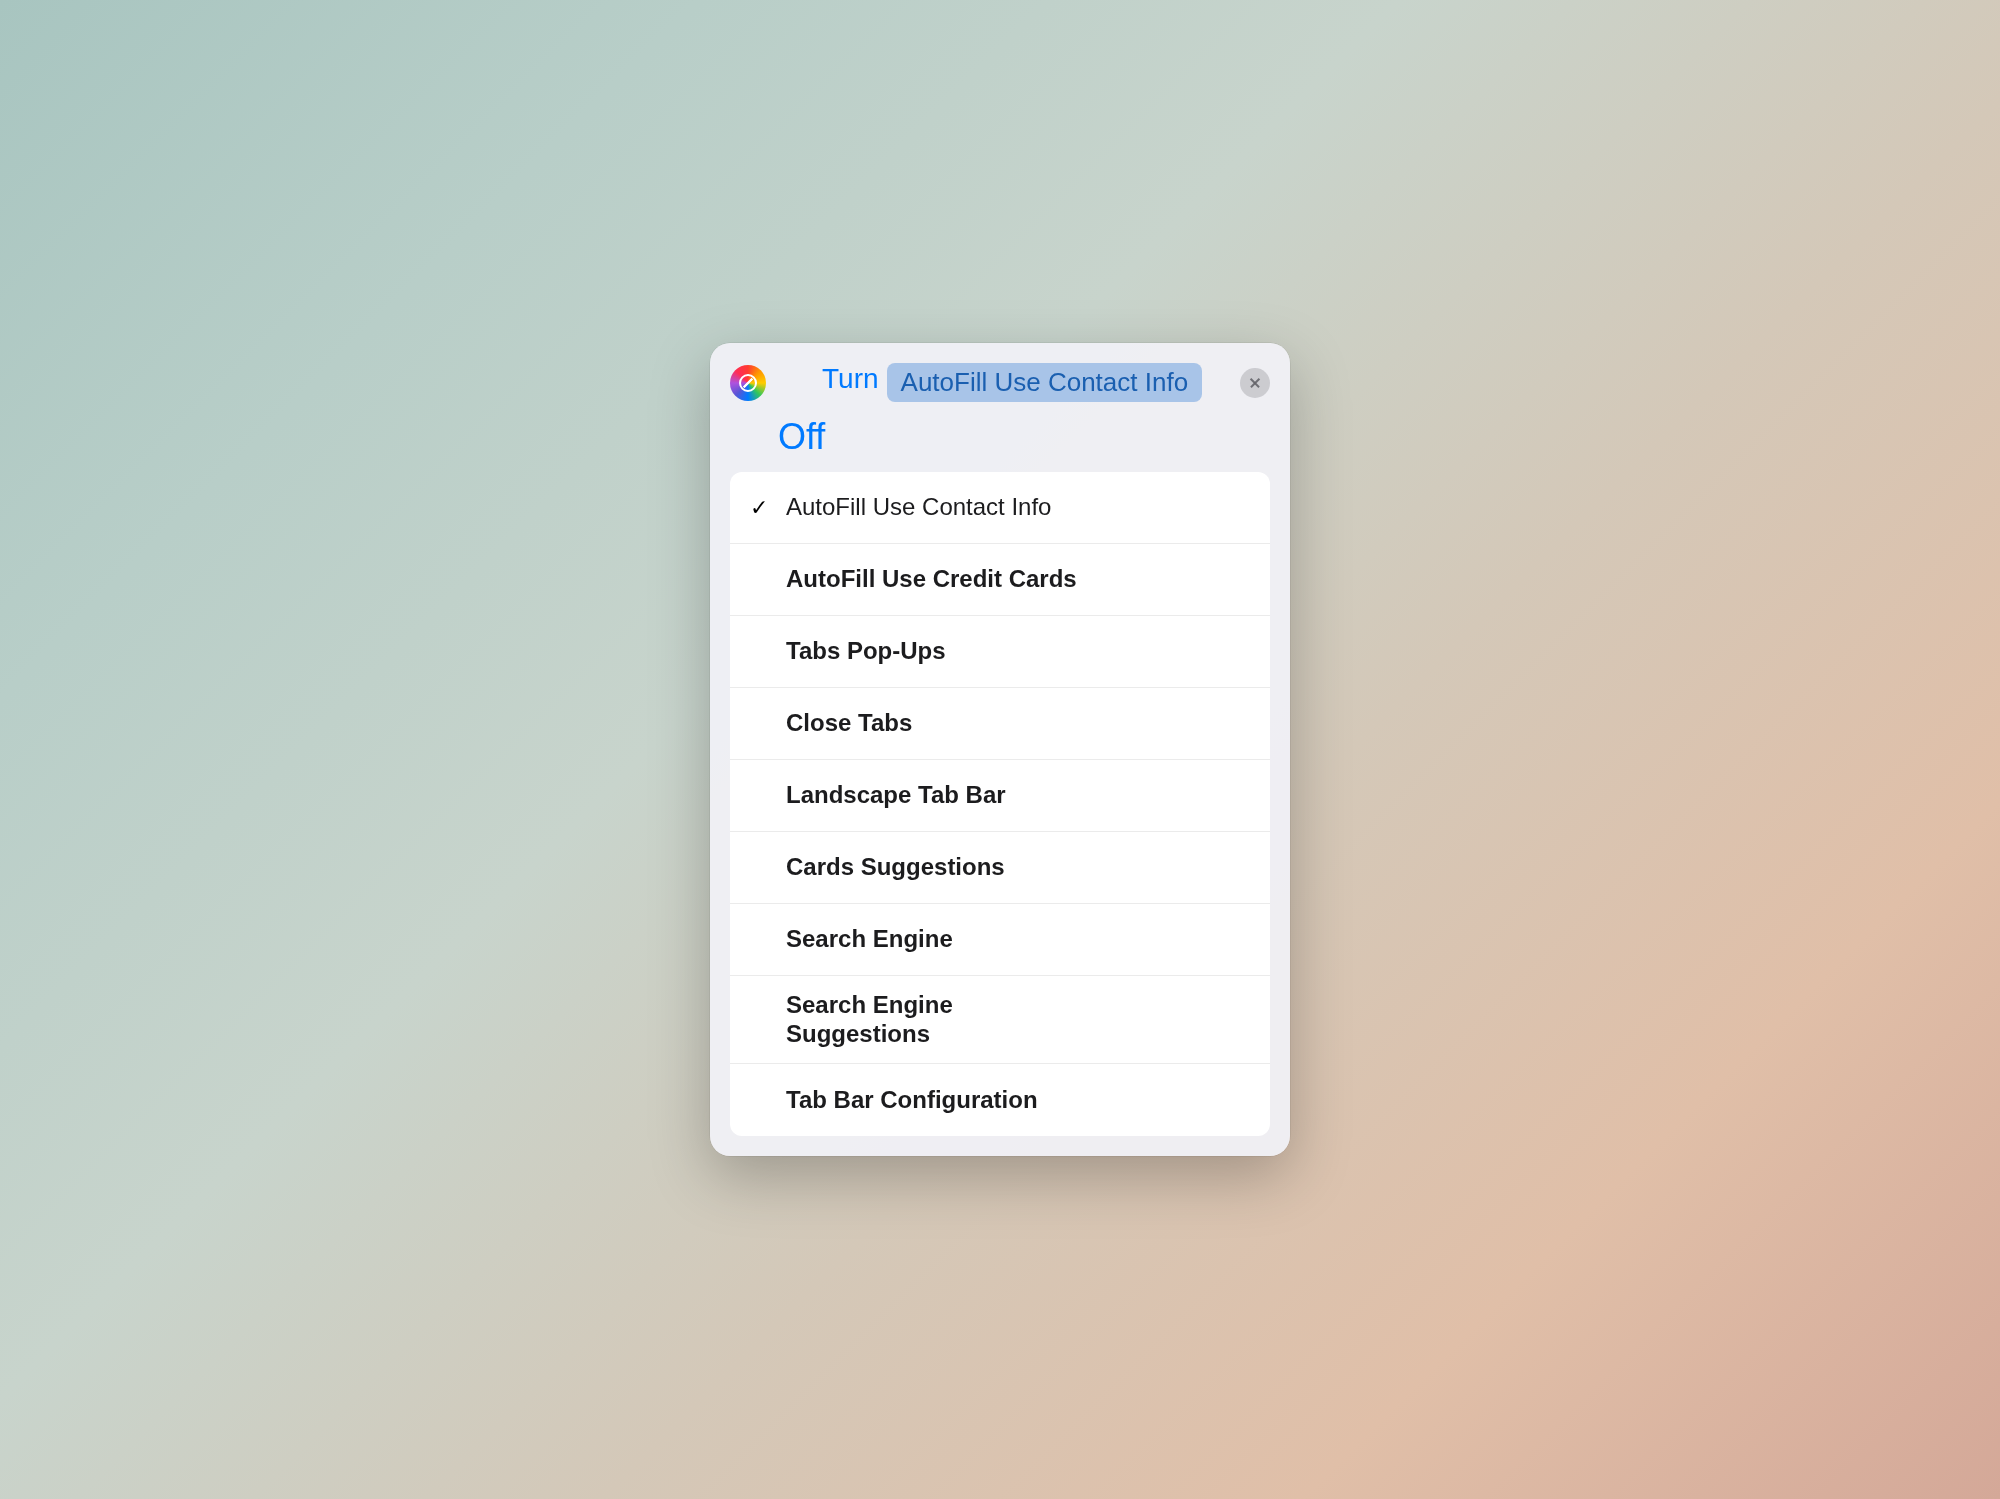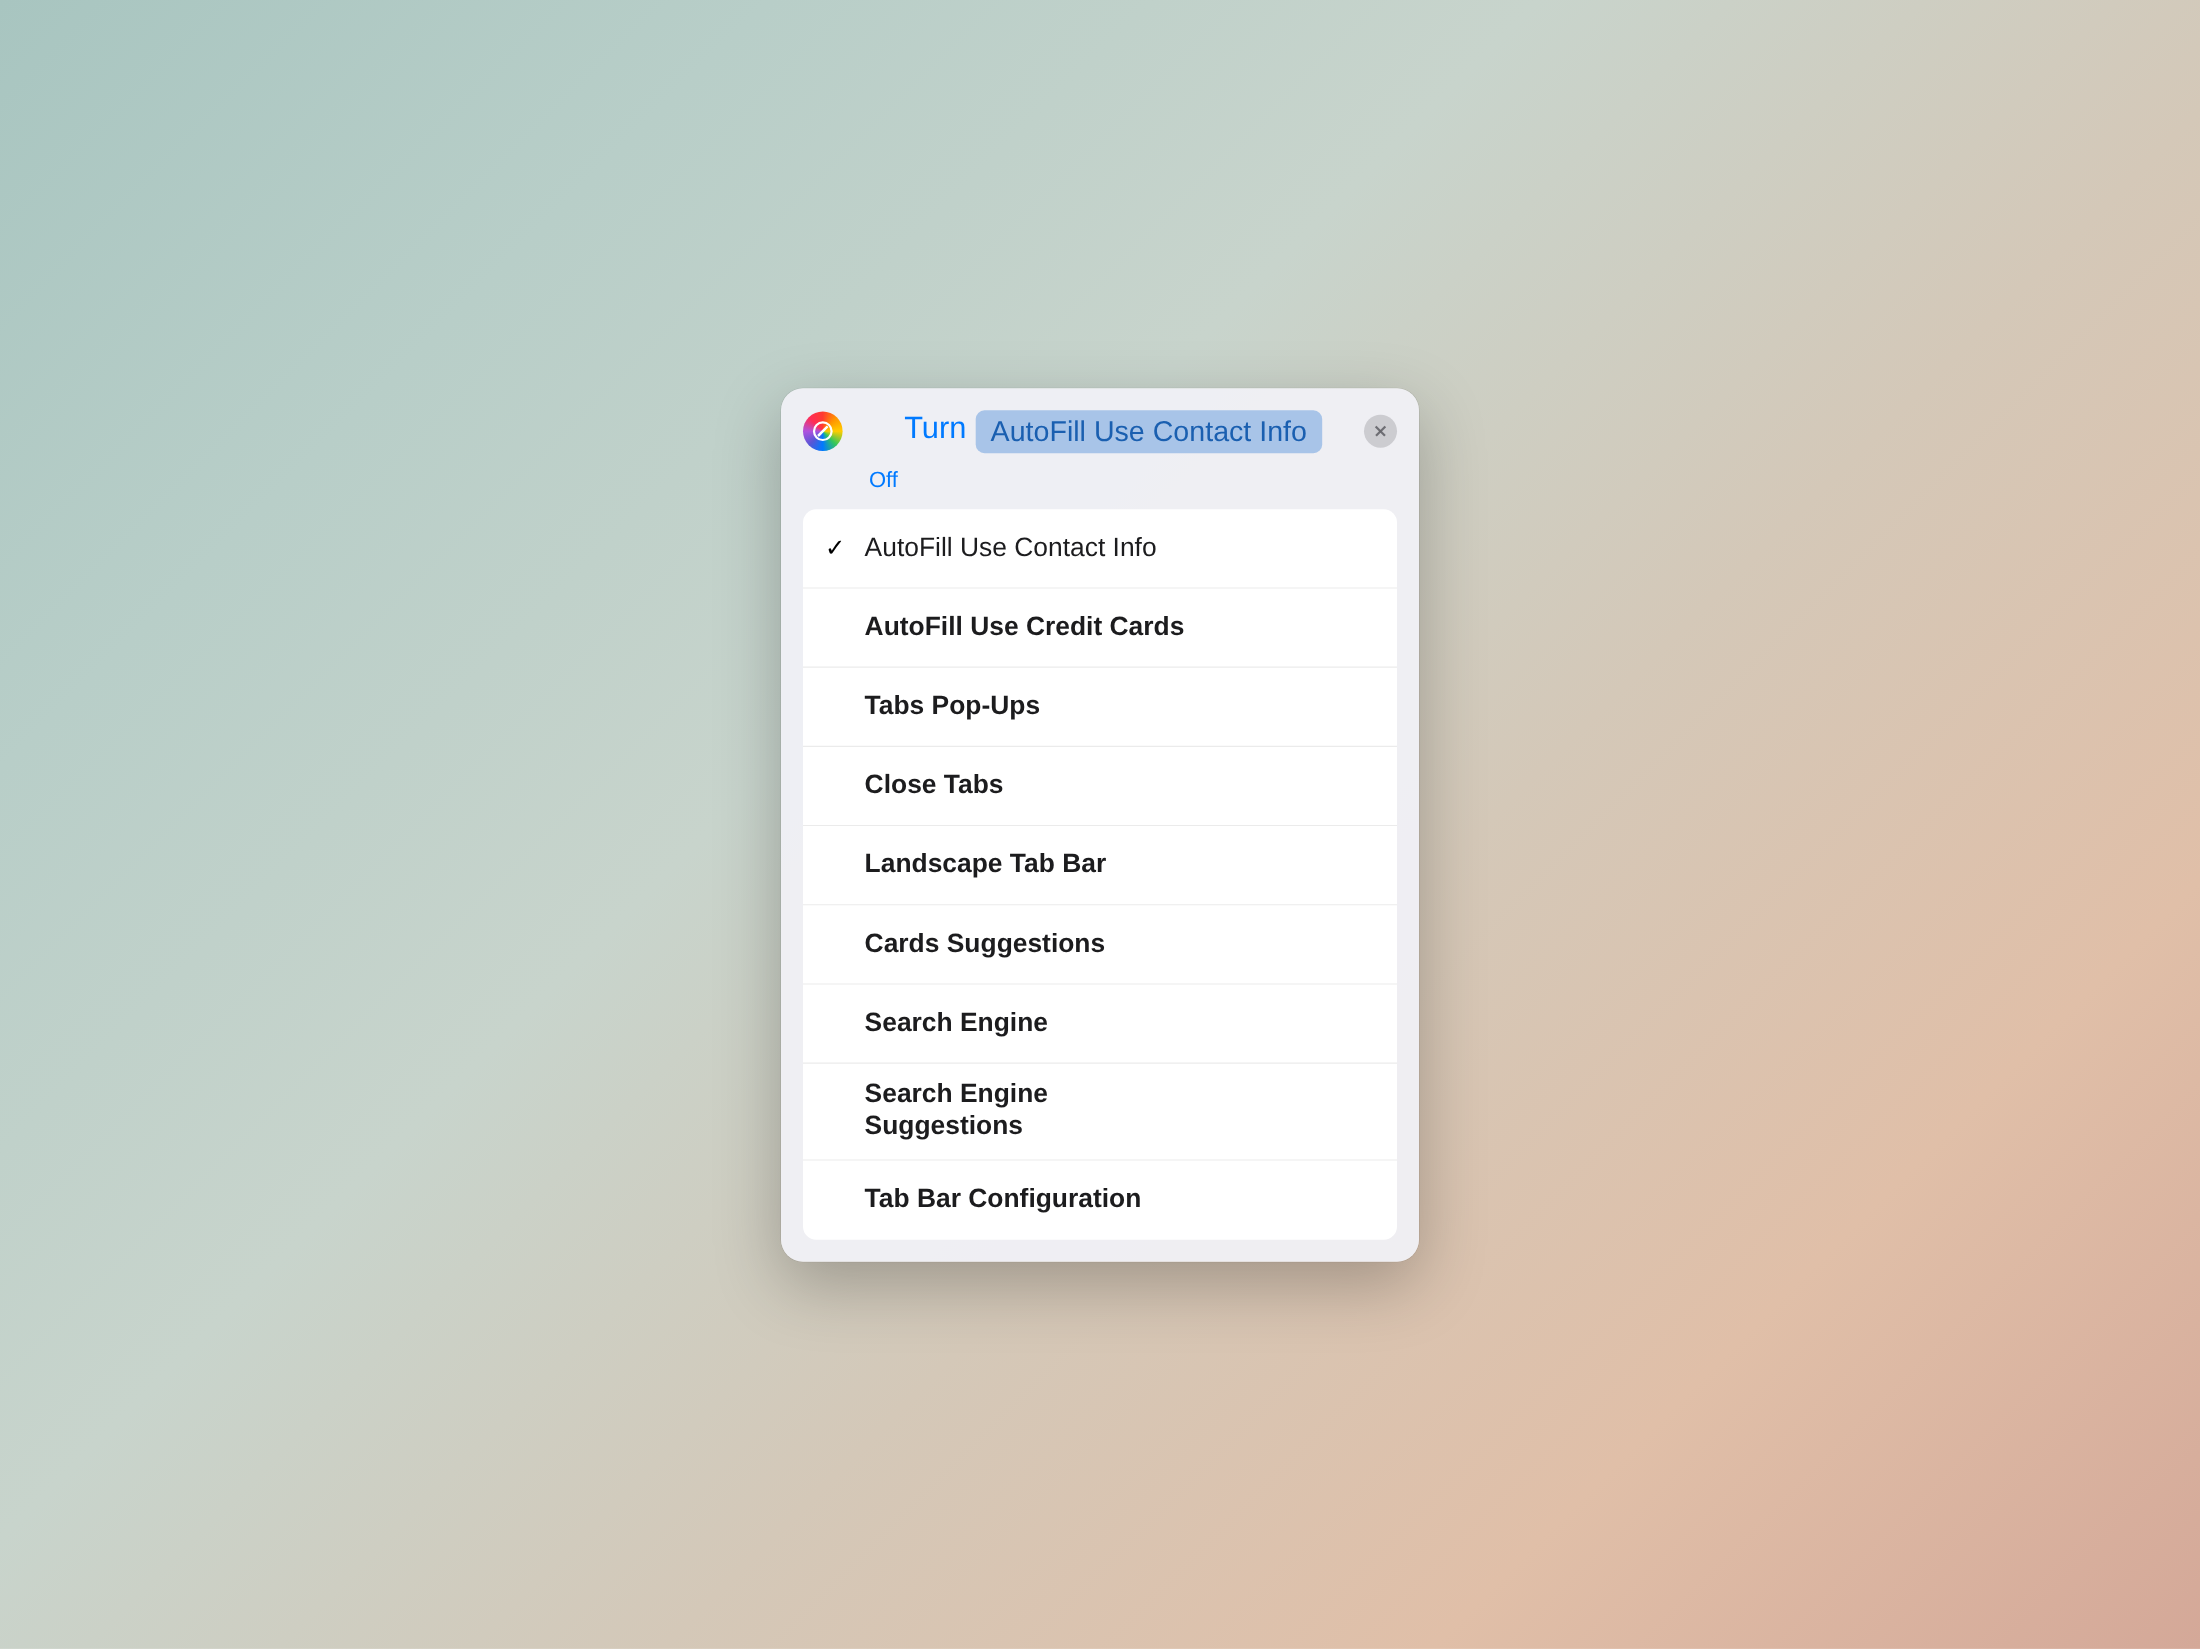--- a/index.html
+++ b/index.html
@@ -93,24 +93,24 @@
     .selected-option-badge {
       background: #a8c4e8;
       color: #1a5fb0;
       padding: 4px 14px;
       border-radius: 8px;
       font-size: 26px;
       font-weight: 500;
     }
 
     .off-label {
-      font-size: 20px;
+      font-size: 36px;
       font-weight: 500;
       color: #007aff;
-      margin-left: 14px;
+      margin-left: 2px;
     }
 
     .close-button {
       width: 30px;
       height: 30px;
       border-radius: 50%;
       background: rgba(180, 180, 185, 0.6);
       border: none;
       cursor: pointer;
       display: flex;

